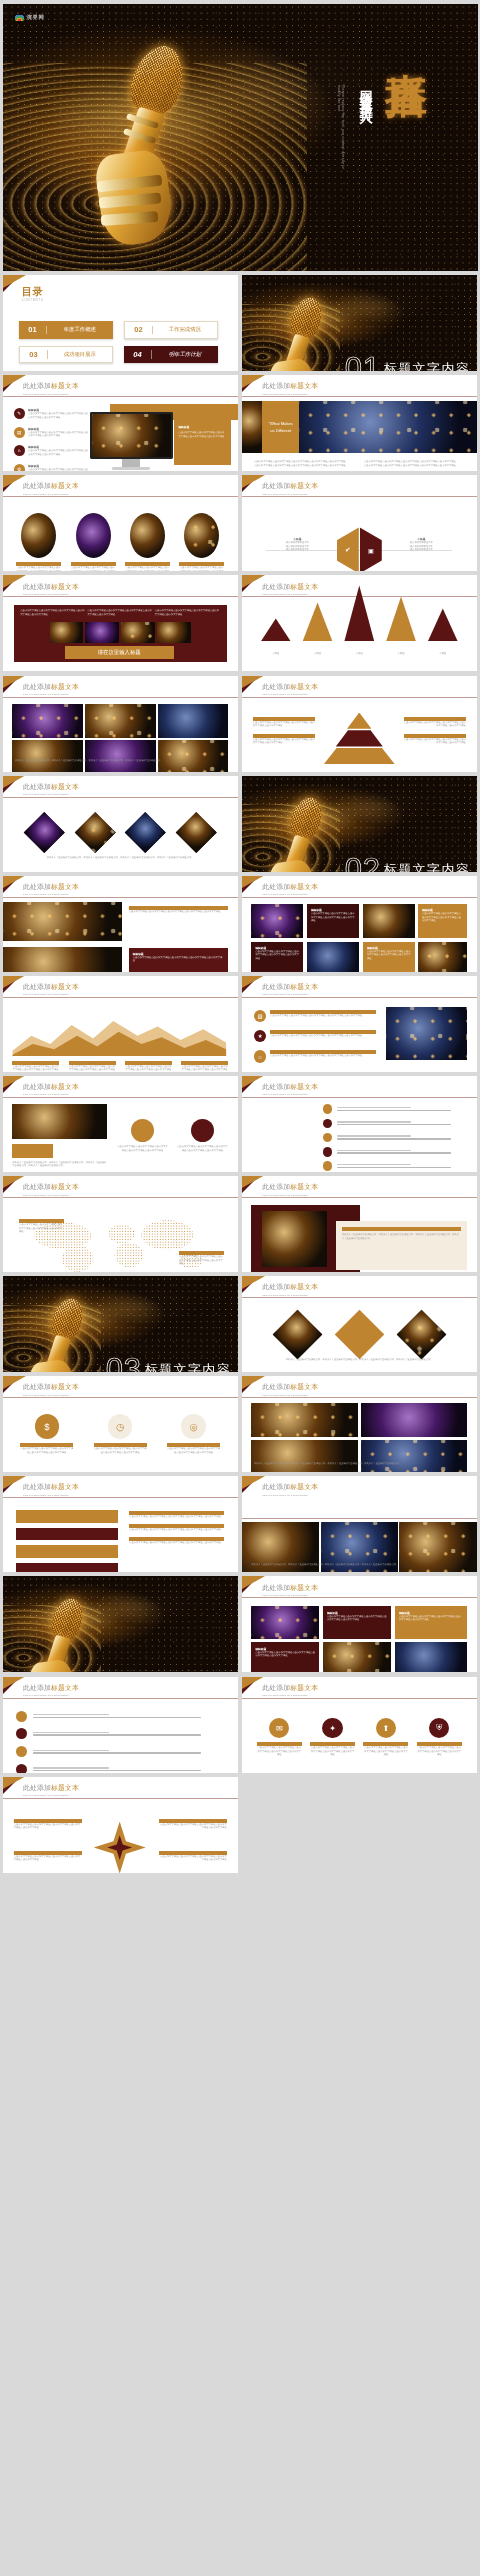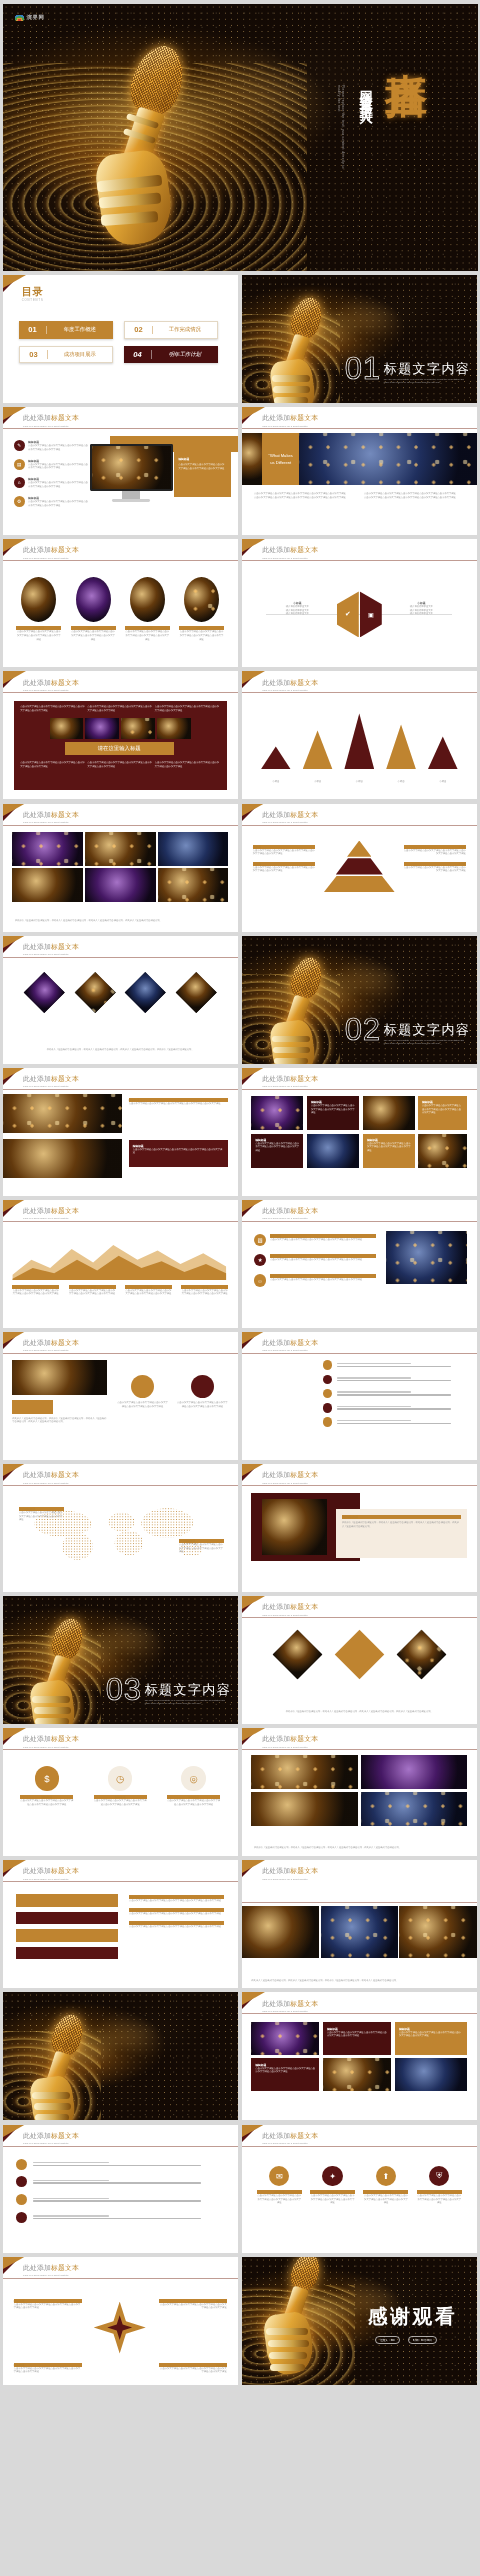--- a/index.html
+++ b/index.html
@@ -15,21 +15,21 @@
     overflow: hidden;
   }
   .grid {
     display: flex;
     flex-wrap: wrap;
     gap: 4.1px 4.1px;
     padding: 4.1px 2.7px;
   }
   .slide {
     width: 235px;
-    height: 128px;
+    height: 96px;
     background: #fff;
     position: relative;
     overflow: hidden;
     flex: 0 0 235px;
   }
   .slide.full { flex: 0 0 475px; width: 475px; height: 267px; }
 
   
   .bgdark {
     position: absolute; inset: 0;
@@ -1126,35 +1126,16 @@
     <div style="position:absolute; left:11px; bottom:11px; width:68px;">
       <div class="lbl gold">编辑标题</div>
       <div class="txt">点击添加文字描述点击添加文字描述点击添加文字描述点击添加文字描述点击添加文字描述</div>
     </div>
     <div style="position:absolute; right:11px; bottom:11px; width:68px; text-align:right;">
       <div class="lbl gold">编辑标题</div>
       <div class="txt">点击添加文字描述点击添加文字描述点击添加文字描述点击添加文字描述点击添加文字描述</div>
     </div>
   </div>
 
-  <div class="slide">
-    <div class="bgdark"></div>
-    <div class="speckle"></div>
-    <div class="swirl" style="left:-24%; top:22%; width:72%; height:98%;"></div>
-    <div class="mic" style="left:15px; top:-4.1px; width:88px; height:129px;">
-      <div class="head" style="left:35px; top:0px; width:27px; height:38px;"></div>
-      <div class="body" style="left:31px; top:34px; width:16.3px; height:35px;"></div>
-      <div class="hand" style="left:9.5px; top:60px; width:46px; height:61px;"></div>
-      <div class="fin" style="left:9.5px; top:75px; width:42px; height:7.5px;"></div>
-      <div class="fin" style="left:11px; top:87px; width:41px; height:7.5px;"></div>
-      <div class="fin" style="left:12.2px; top:99px; width:38px; height:7.5px;"></div>
-      <div class="fin" style="left:13.6px; top:111px; width:35px; height:7.5px;"></div>
-    </div>
-    <div style="position:absolute; left:126px; top:46px; color:#fff; font-size:19.7px; font-weight:bold; letter-spacing:2.7px;">感谢观看</div>
-    <div style="position:absolute; left:133px; top:79px; display:flex; gap:8.1px;">
-      <span class="chip">汇报人：xxx</span>
-      <span class="chip">时间：xx月xx日</span>
-    </div>
-  </div>
 
 </div>
 </div>
 
 
 </body></html>

